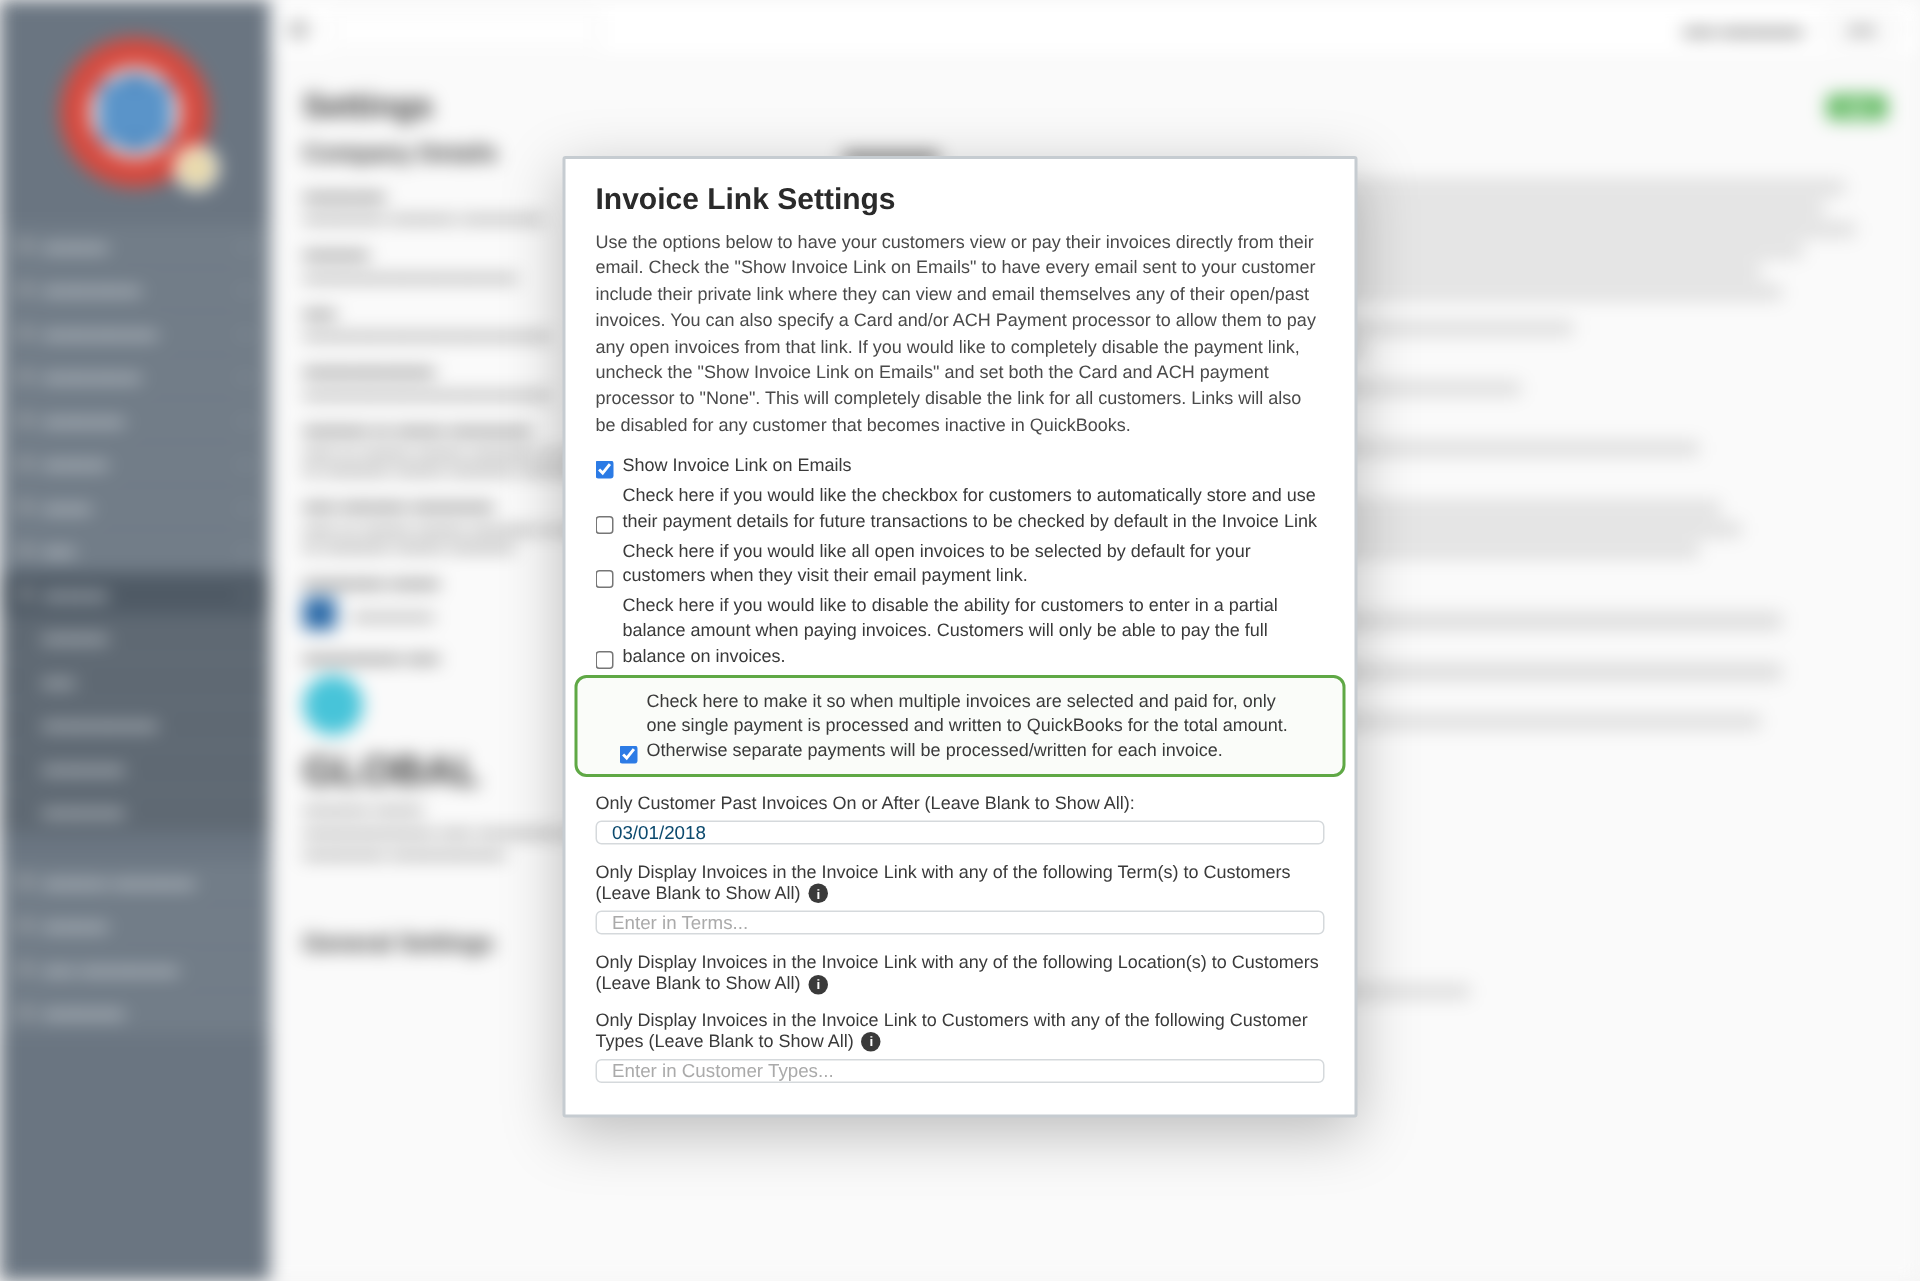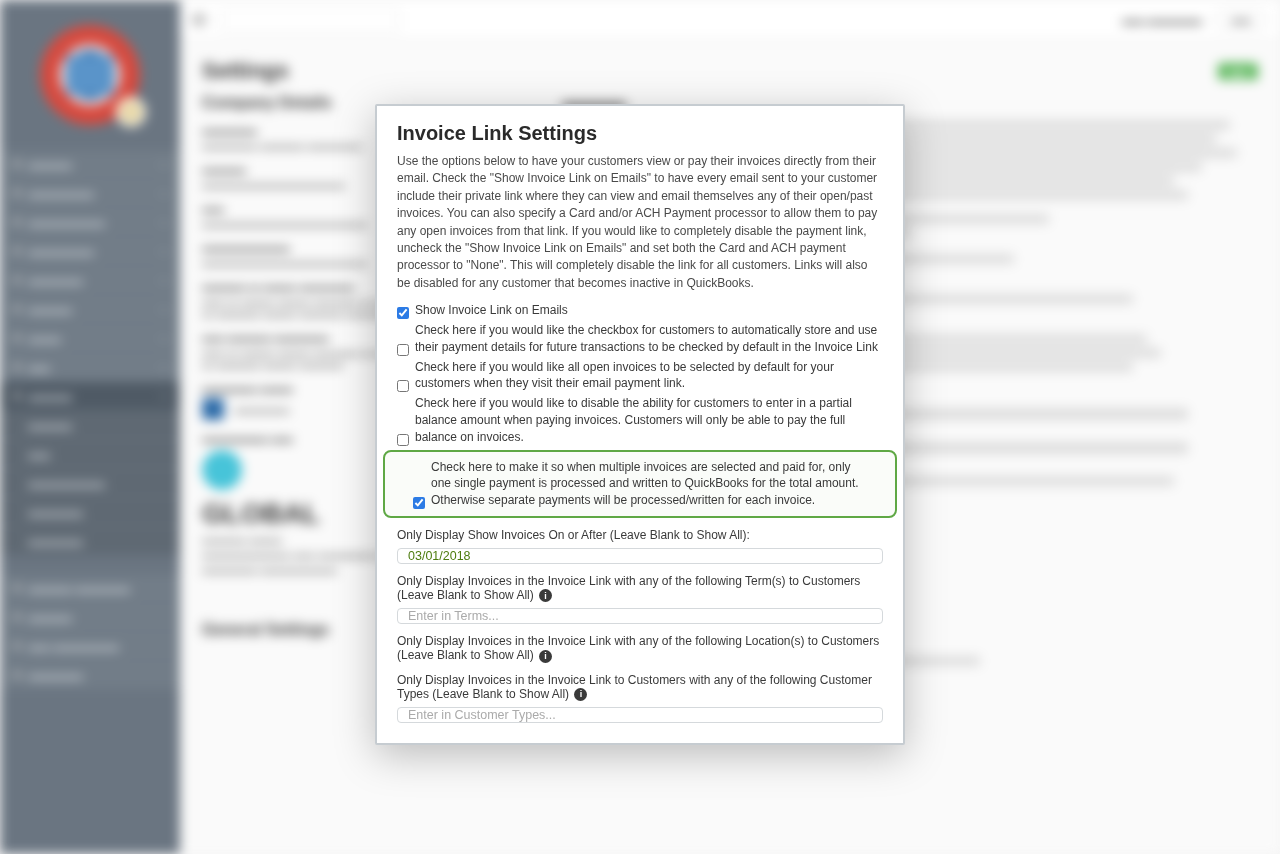--- a/index.html
+++ b/index.html
@@ -157,21 +157,21 @@
   color: #3a3a3a;
   margin-top: 10px;
   margin-bottom: 4px;
 }
 .modal input[type=text] {
   width: 100%;
   border: 1px solid #d5d9dc;
   border-radius: 4px;
   padding: 0 10px;
   font-size: 12.5px;
-  color: #4d7c0f;
+  color: #0c4a6e;
 }
 .modal input[type=text]::placeholder { color: #aaa; }
 .info-icon {
   display: inline-flex;
   width: 13px; height: 13px;
   border-radius: 50%;
   background: #3a3a3a;
   color: #fff;
   font-size: 9px;
   font-weight: 700;
@@ -381,21 +381,21 @@
   </div>
 
   <div class="highlight-box">
     <div class="chk-row">
       <input type="checkbox" checked="" style="">
       <span>Check here to make it so when multiple invoices are selected and paid for, only one single payment is processed and written to QuickBooks for the total amount. Otherwise separate payments will be processed/written for each invoice.</span>
     </div>
   </div>
 
 
-  <label class="fld">Only Display Show Invoices On or After (Leave Blank to Show All):</label>
+  <label class="fld">Only Customer Past Invoices On or After (Leave Blank to Show All):</label>
   <input type="text" value="03/01/2018" style="">
 
   <label class="fld">
     <span>Only Display Invoices in the Invoice Link with any of the following Term(s) to Customers (Leave Blank to Show All)</span>
     <span class="info-icon">i</span>
   </label>
   <input type="text" placeholder="Enter in Terms..." style="">
 
   <label class="fld">
     <span>Only Display Invoices in the Invoice Link with any of the following Location(s) to Customers (Leave Blank to Show All)</span>

